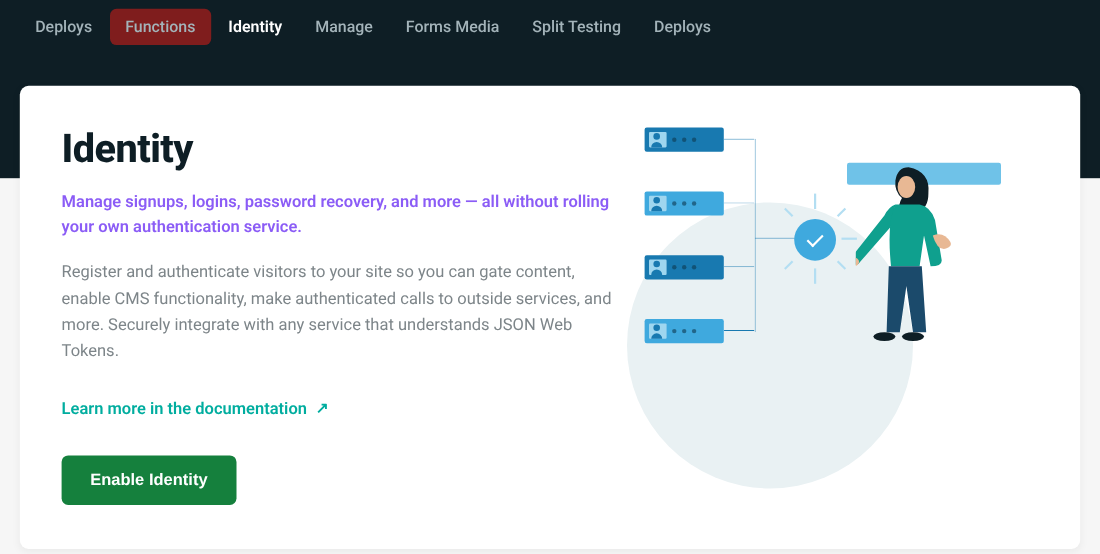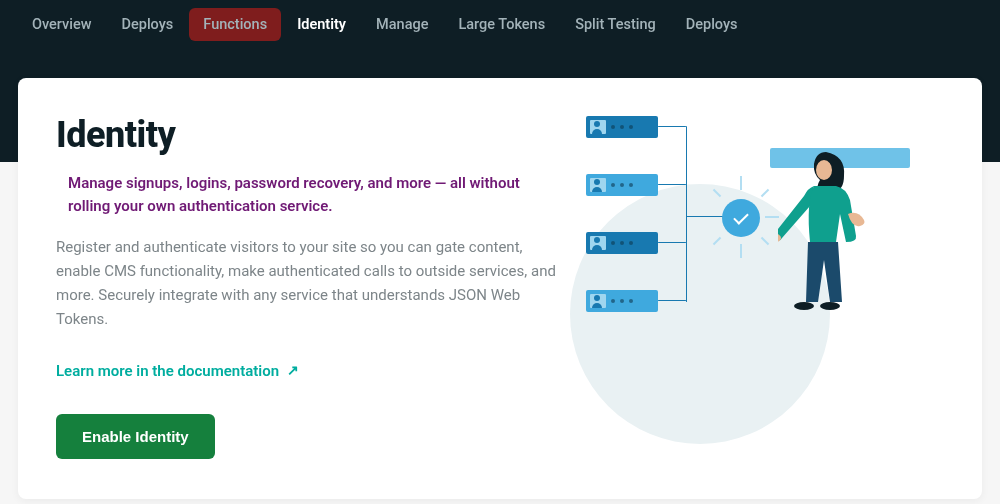--- a/index.html
+++ b/index.html
@@ -55,24 +55,23 @@
     .card-title {
       font-size: 36px;
       font-weight: 800;
       color: #0e1e25;
       margin-bottom: 16px;
       letter-spacing: -0.5px;
     }
     .card-subtitle {
       font-size: 15px;
       font-weight: 600;
-      color: #701a75;
+      color: #8b5cf6;
       line-height: 1.5;
       margin-bottom: 18px;
-      margin-left: 12px;
     }
     .card-body {
       font-size: 15px;
       color: #7d8589;
       line-height: 1.6;
       margin-bottom: 30px;
     }
     .doc-link {
       color: #00ad9f;
       font-size: 15px;
@@ -221,26 +220,25 @@
       width: 110px;
       height: 200px;
       z-index: 4;
     }
   </style>
 </head>
 <body>
 
 <div class="topbar">
   <div class="nav">
-    <div class="nav-item">Overview</div>
     <div class="nav-item">Deploys</div>
     <div class="nav-item hover">Functions</div>
     <div class="nav-item active">Identity</div>
     <div class="nav-item">Manage</div>
-    <div class="nav-item">Large Tokens</div>
+    <div class="nav-item">Forms Media</div>
     <div class="nav-item">Split Testing</div>
     <div class="nav-item">Deploys</div>
   </div>
 </div>
 
 <div class="card">
   <div class="card-left">
     <h1 class="card-title">Identity</h1>
     <p class="card-subtitle">Manage signups, logins, password recovery, and more — all without rolling your own authentication service.</p>
     <p class="card-body">Register and authenticate visitors to your site so you can gate content, enable CMS functionality, make authenticated calls to outside services, and more. Securely integrate with any service that understands JSON Web Tokens.</p>

